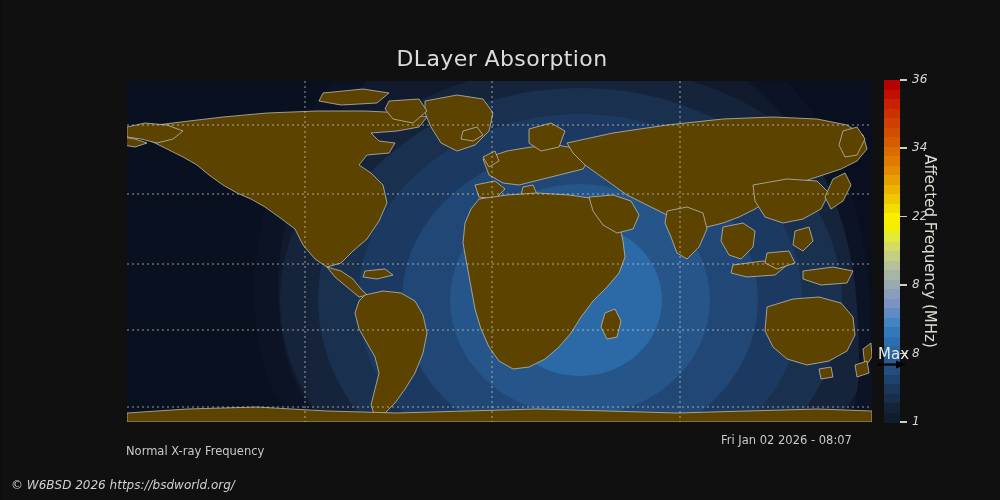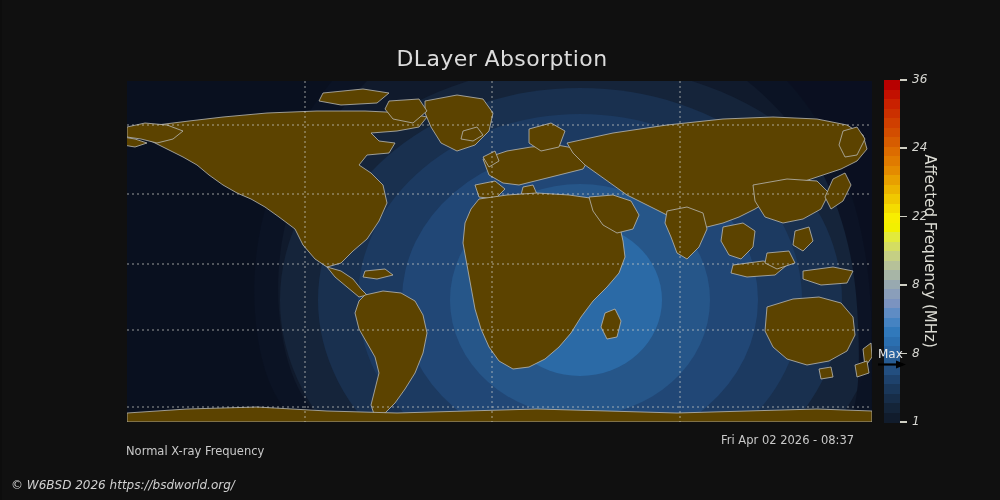--- a/index.html
+++ b/index.html
@@ -48,21 +48,21 @@
   .cbar-label{
     position:absolute;left:885px;top:85px;width:332px;height:22px;
     transform-origin:left top;transform:translate(52px,0) rotate(90deg);
     font-size:15px;color:#dcdcd4;text-align:center;white-space:nowrap;
   }
   .max-box{
     position:absolute;left:874px;top:360px;width:34px;height:20px;
     pointer-events:none;
   }
   .max-box .mx{
-    position:absolute;left:2px;top:0px;font-size:12px;color:#e8e8e8;line-height:10px;
+    position:absolute;left:2px;top:0px;font-size:15px;color:#e8e8e8;line-height:10px;
   }
   .max-box .arrow{position:absolute;left:2px;top:11px;width:28px;height:9px;}
 </style>
 </head>
 <body>
 
 <div id="root">
 
   <div class="title">DLayer Absorption</div>
 
@@ -251,21 +251,21 @@
         <div class="cbar-seg" style="top: 332.5px; height: 10.1px; background: rgb(17, 28, 44);"></div>
       </div>
   </div>
   <div class="cbar-ticks" id="cbar-ticks">
       <div class="tick" style="top: 0px;">
         <i></i>
         <span>36</span>
       </div>
       <div class="tick" style="top: 68.4px;">
         <i></i>
-        <span>24</span>
+        <span>34</span>
       </div>
       <div class="tick" style="top: 136.8px;">
         <i></i>
         <span>22</span>
       </div>
       <div class="tick" style="top: 205.2px;">
         <i></i>
         <span>8</span>
       </div>
       <div class="tick" style="top: 273.6px;">
@@ -282,17 +282,17 @@
 
   <div class="max-box" style="top: 349.463px;">
     <span class="mx">Max</span>
     <svg class="arrow" viewBox="0 0 28 9">
       <line x1="0" y1="4.5" x2="20" y2="4.5" stroke="#000" stroke-width="2.2"></line>
       <polygon points="18,0.5 28,4.5 18,8.5" fill="#000"></polygon>
     </svg>
   </div>
 
   <div class="note note-xray">Normal X-ray Frequency</div>
-  <div class="note note-date">Fri Apr 02 2026 - 08:37</div>
+  <div class="note note-date">Fri Jan 02 2026 - 08:07</div>
 
   <div class="copyright">© W6BSD 2026 https://bsdworld.org/</div>
 
 </div>
 
 </body></html>

